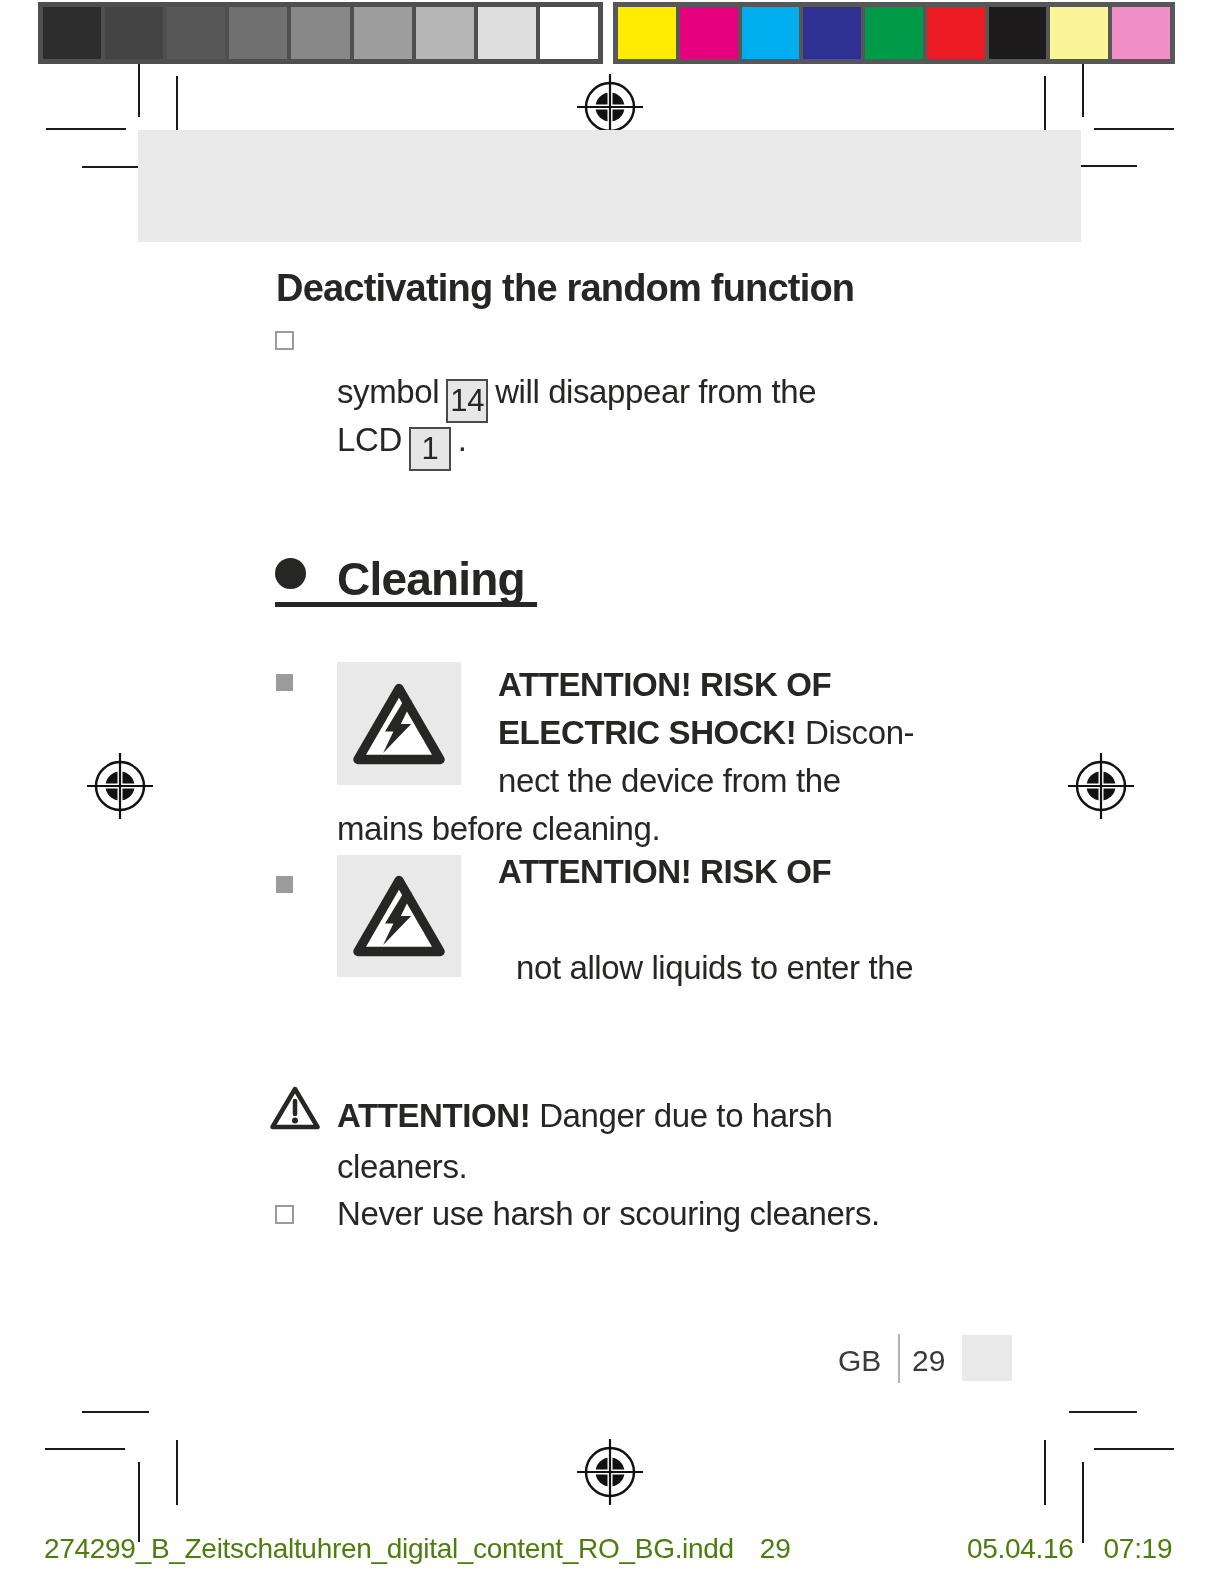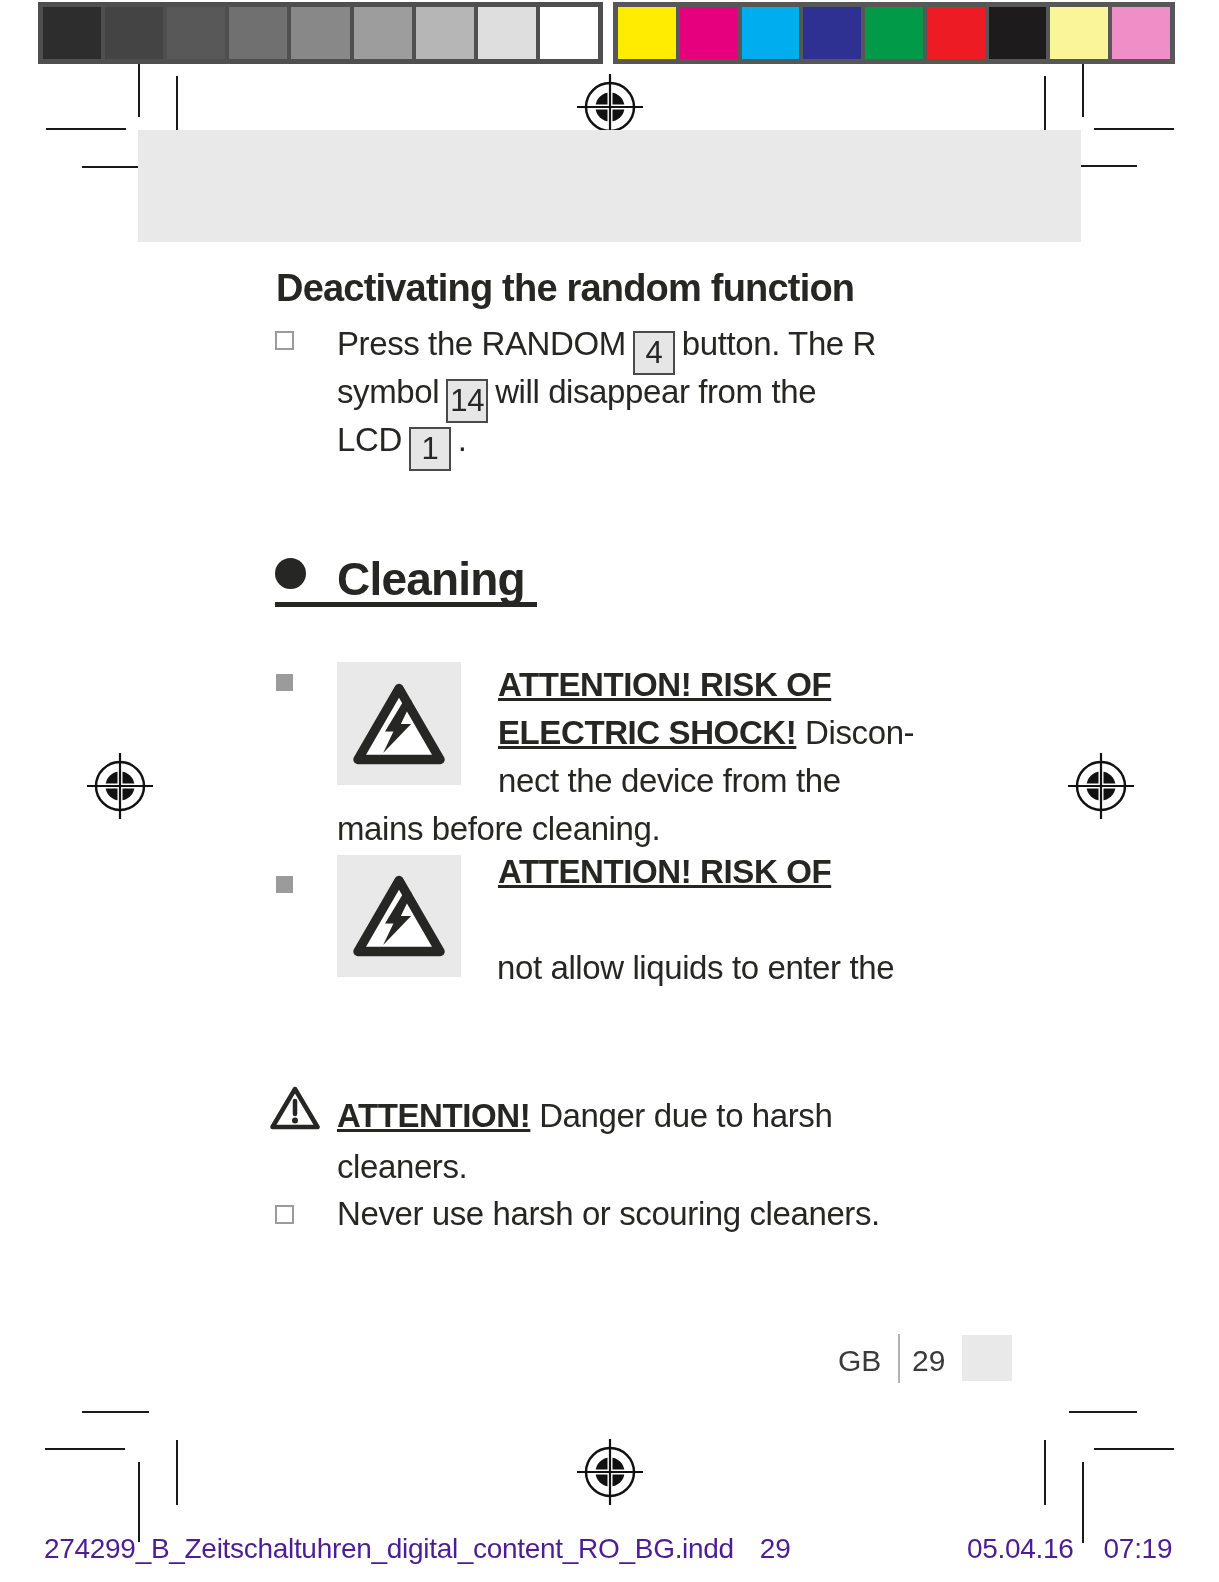--- a/index.html
+++ b/index.html
@@ -11,37 +11,37 @@
   #bar-gray{left:38px;width:565px;background:#4f4f4f;}
   #bar-color{left:613px;width:562px;background:#575757;}
   
   .crop{position:absolute;background:#1a1a1a;}
   .crop.v{width:2px;} .crop.h{height:2px;}
   .reg{position:absolute;width:72px;height:72px;}
   
   #band{position:absolute;left:138px;top:130px;width:943px;height:112px;background:#e9e9e9;}
   
   .line{position:absolute;font-size:33px;line-height:48px;letter-spacing:-0.4px;white-space:nowrap;}
-  .line .b{font-weight:700;text-decoration:underline;}
+  .line .b{font-weight:700;}
   .h1{position:absolute;left:276px;top:267px;font-size:38px;font-weight:700;letter-spacing:-0.8px;white-space:nowrap;}
   .h2{position:absolute;left:337px;top:552px;font-size:46px;font-weight:700;letter-spacing:-0.8px;white-space:nowrap;}
   .h2-underline{position:absolute;left:275px;top:602px;width:262px;height:5px;background:#262624;}
   .circle-bullet{position:absolute;left:275px;top:558px;width:31px;height:31px;border-radius:50%;background:#262624;}
   .sq-hollow{position:absolute;width:15px;height:15px;border:2.5px solid #9b9b9b;background:#fff;}
   .sq-gray{position:absolute;width:17px;height:17px;background:#9b9b9b;}
   .refbox{display:inline-flex;align-items:center;justify-content:center;width:42px;height:44px;
           background:#e6e6e6;border:2.5px solid #4a4a4a;box-sizing:border-box;margin:0 7px;
           vertical-align:-8px;font-size:31px;}
   .iconbox{position:absolute;left:337px;width:124px;background:#e9e9e9;display:flex;align-items:center;justify-content:center;}
   
   .pf-text{position:absolute;top:1344px;font-size:30px;color:#3a3a3a;letter-spacing:0;}
   #pf-divider{position:absolute;left:898px;top:1334px;width:2px;height:49px;background:#b3b3b3;}
   #pf-box{position:absolute;left:962px;top:1335px;width:50px;height:46px;background:#e9e9e9;}
   
-  .print{position:absolute;top:1533px;font-size:28px;color:#4c1d95;white-space:nowrap;letter-spacing:-0.3px;}
+  .print{position:absolute;top:1533px;font-size:28px;color:#4d7c0f;white-space:nowrap;letter-spacing:-0.3px;}
 </style>
 </head>
 <body>
 
 <div id="page">
 
   <div id="bar-gray" class="bar">
     <div class="sw" style="background: rgb(45, 45, 45);"></div>
     <div class="sw" style="background: rgb(68, 68, 68);"></div>
     <div class="sw" style="background: rgb(88, 88, 88);"></div>
@@ -115,21 +115,20 @@
     <line x1="36" y1="20" x2="36" y2="52" stroke="#fff" stroke-width="5"></line>
     <line x1="3" y1="36" x2="69" y2="36" stroke="#111" stroke-width="2.2"></line>
     <line x1="36" y1="3" x2="36" y2="69" stroke="#111" stroke-width="2.2"></line>
   </svg>
 
   <div id="band"></div>
 
   <div class="h1">Deactivating the random function</div>
 
   <div class="sq-hollow" style="left:275px;top:331px"></div>
-  <div class="line" style="left:337px;top:320px"><span>Press the RANDOM</span><span class="refbox">4</span><span>button. The R</span></div>
   <div class="line" style="left:337px;top:368px"><span>symbol</span><span class="refbox">14</span><span>will disappear from the</span></div>
   <div class="line" style="left:337px;top:416px"><span>LCD</span><span class="refbox">1</span><span>.</span></div>
 
   <div class="circle-bullet"></div>
   <div class="h2">Cleaning</div>
   <div class="h2-underline"></div>
 
   <div class="sq-gray" style="left:276px;top:674px"></div>
   <div class="iconbox" style="top:662px;height:123px">
     <svg width="94" height="84" viewBox="0 0 100 90">
@@ -143,21 +142,21 @@
   <div class="line" style="left:337px;top:805px"><span class="b"></span><span>mains before cleaning.</span></div>
 
   <div class="sq-gray" style="left:276px;top:876px"></div>
   <div class="iconbox" style="top:855px;height:122px">
     <svg width="94" height="84" viewBox="0 0 100 90">
       <path d="M50 7 L94 83 L6 83 Z" fill="#fff" stroke="#262624" stroke-width="10" stroke-linejoin="round"></path>
       <polygon points="55,20 35,53 44,53 33,76 63,45 52,45 64,20" fill="#262624"></polygon>
     </svg>
   </div>
   <div class="line" style="left:498px;top:848px"><span class="b">ATTENTION! RISK OF</span><span></span></div>
-  <div class="line" style="left:497px;top:944px"><span class="b"></span><span>not allow liquids to enter the</span></div>
+  <div class="line" style="left:516px;top:944px"><span class="b"></span><span>not allow liquids to enter the</span></div>
 
   <svg style="position:absolute;left:270px;top:1086px" width="50" height="44" viewBox="0 0 100 88">
     <path d="M50 6 L95 82 L5 82 Z" fill="#fff" stroke="#262624" stroke-width="9" stroke-linejoin="round"></path>
     <line x1="50" y1="30" x2="50" y2="56" stroke="#262624" stroke-width="9" stroke-linecap="round"></line>
     <circle cx="50" cy="69" r="6" fill="#262624"></circle>
   </svg>
   <div class="line" style="left:337px;top:1092px"><span class="b">ATTENTION!</span><span> Danger due to harsh</span></div>
   <div class="line" style="left:337px;top:1143px"><span class="b"></span><span>cleaners.</span></div>
 
   <div class="sq-hollow" style="left:275px;top:1205px"></div>

